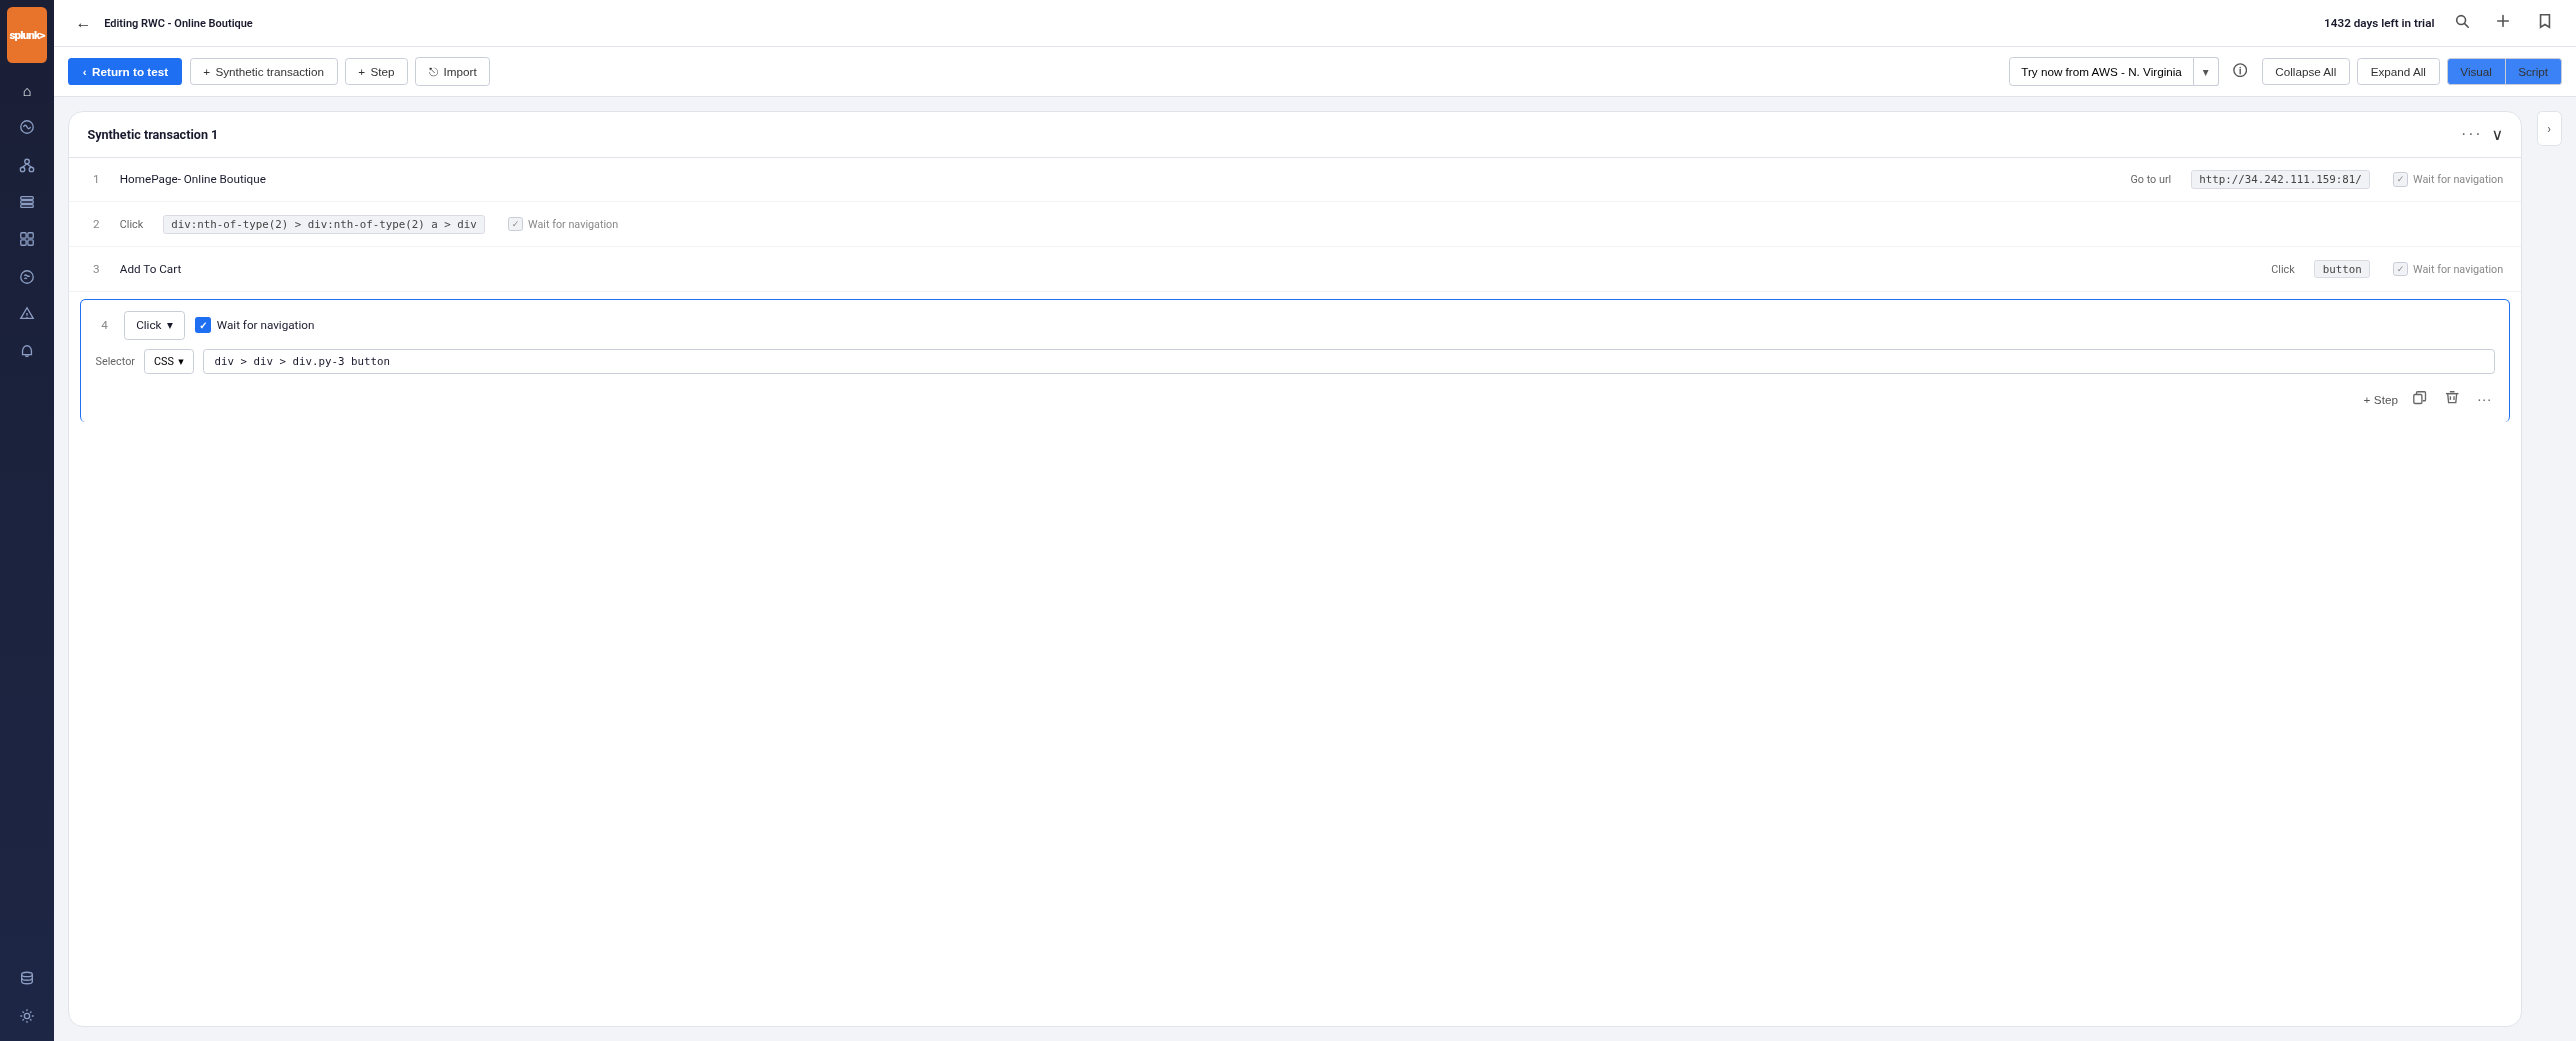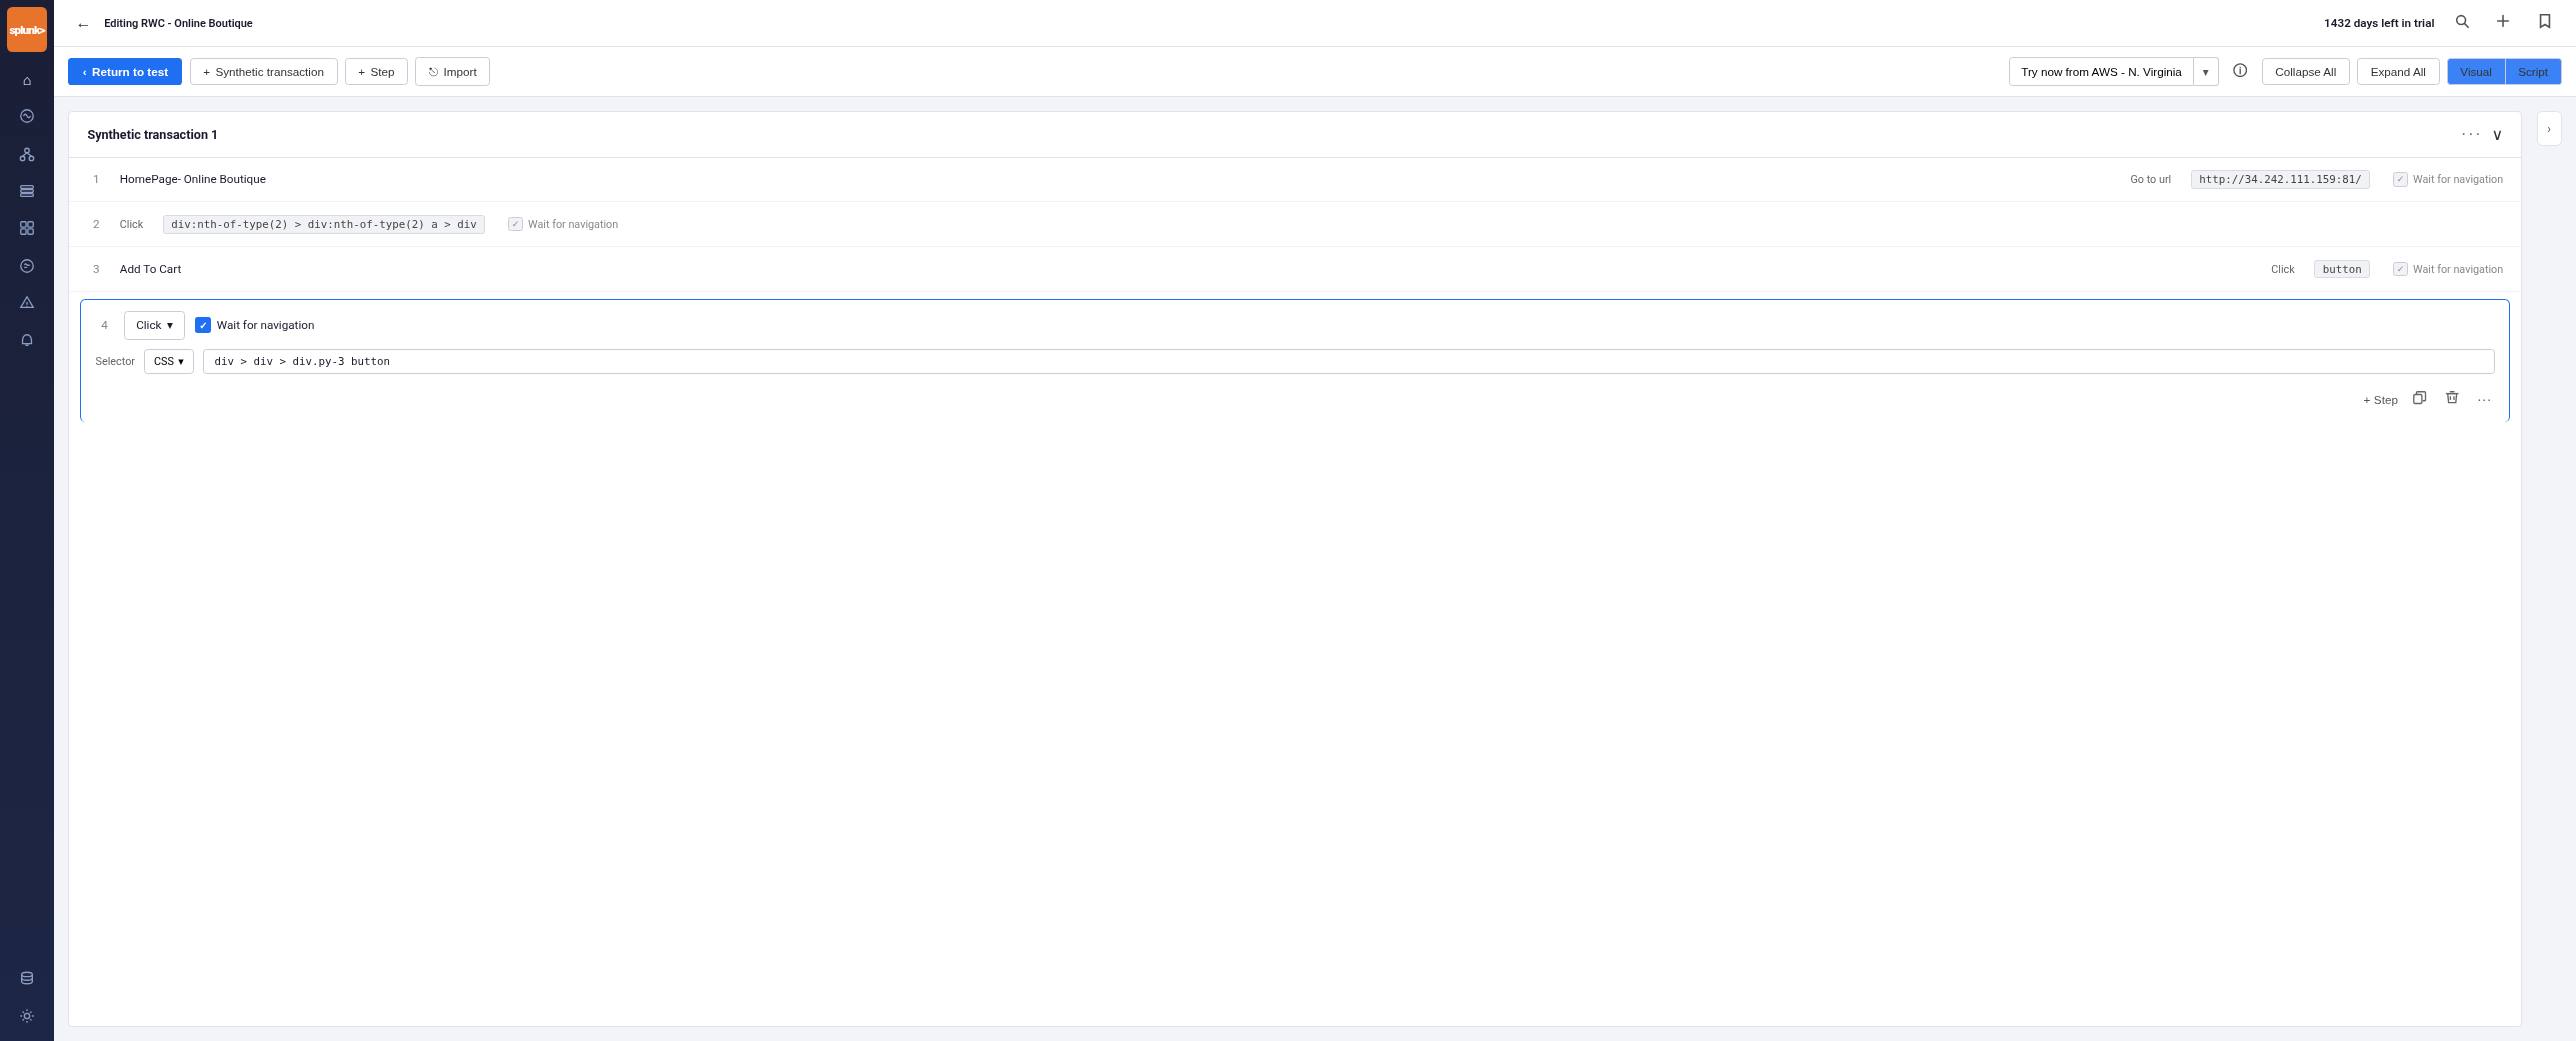--- a/index.html
+++ b/index.html
@@ -14,21 +14,21 @@
       background: linear-gradient(180deg, #1a1f36 0%, #1d2645 100%);
       display: flex;
       flex-direction: column;
       align-items: center;
       padding: 7.2px 0;
       gap: 5.4px;
       flex-shrink: 0;
     }
     .sidebar-logo {
       width: 40px;
-      height: 45px;
+      height: 56px;
       background: #e8732a;
       border-radius: 5.4px;
       display: flex;
       align-items: center;
       justify-content: center;
       margin-bottom: 7.2px;
     }
     .sidebar-logo span { color: white; font-weight: 900; font-size: 11.7px; letter-spacing: -0.9px; }
     .sidebar-item {
       width: 36px;
@@ -152,21 +152,21 @@
       padding: 14.4px;
       display: flex;
       gap: 14.4px;
     }
 
     
     .transaction-panel {
       flex: 1;
       background: #fff;
       border: 0.9px solid #e0e3ea;
-      border-radius: 4px;
+      border-radius: 15px;
       overflow: hidden;
     }
 
     
     .transaction-header {
       padding: 12.6px 18px;
       border-bottom: 0.9px solid #e0e3ea;
       display: flex;
       align-items: center;
       justify-content: space-between;

